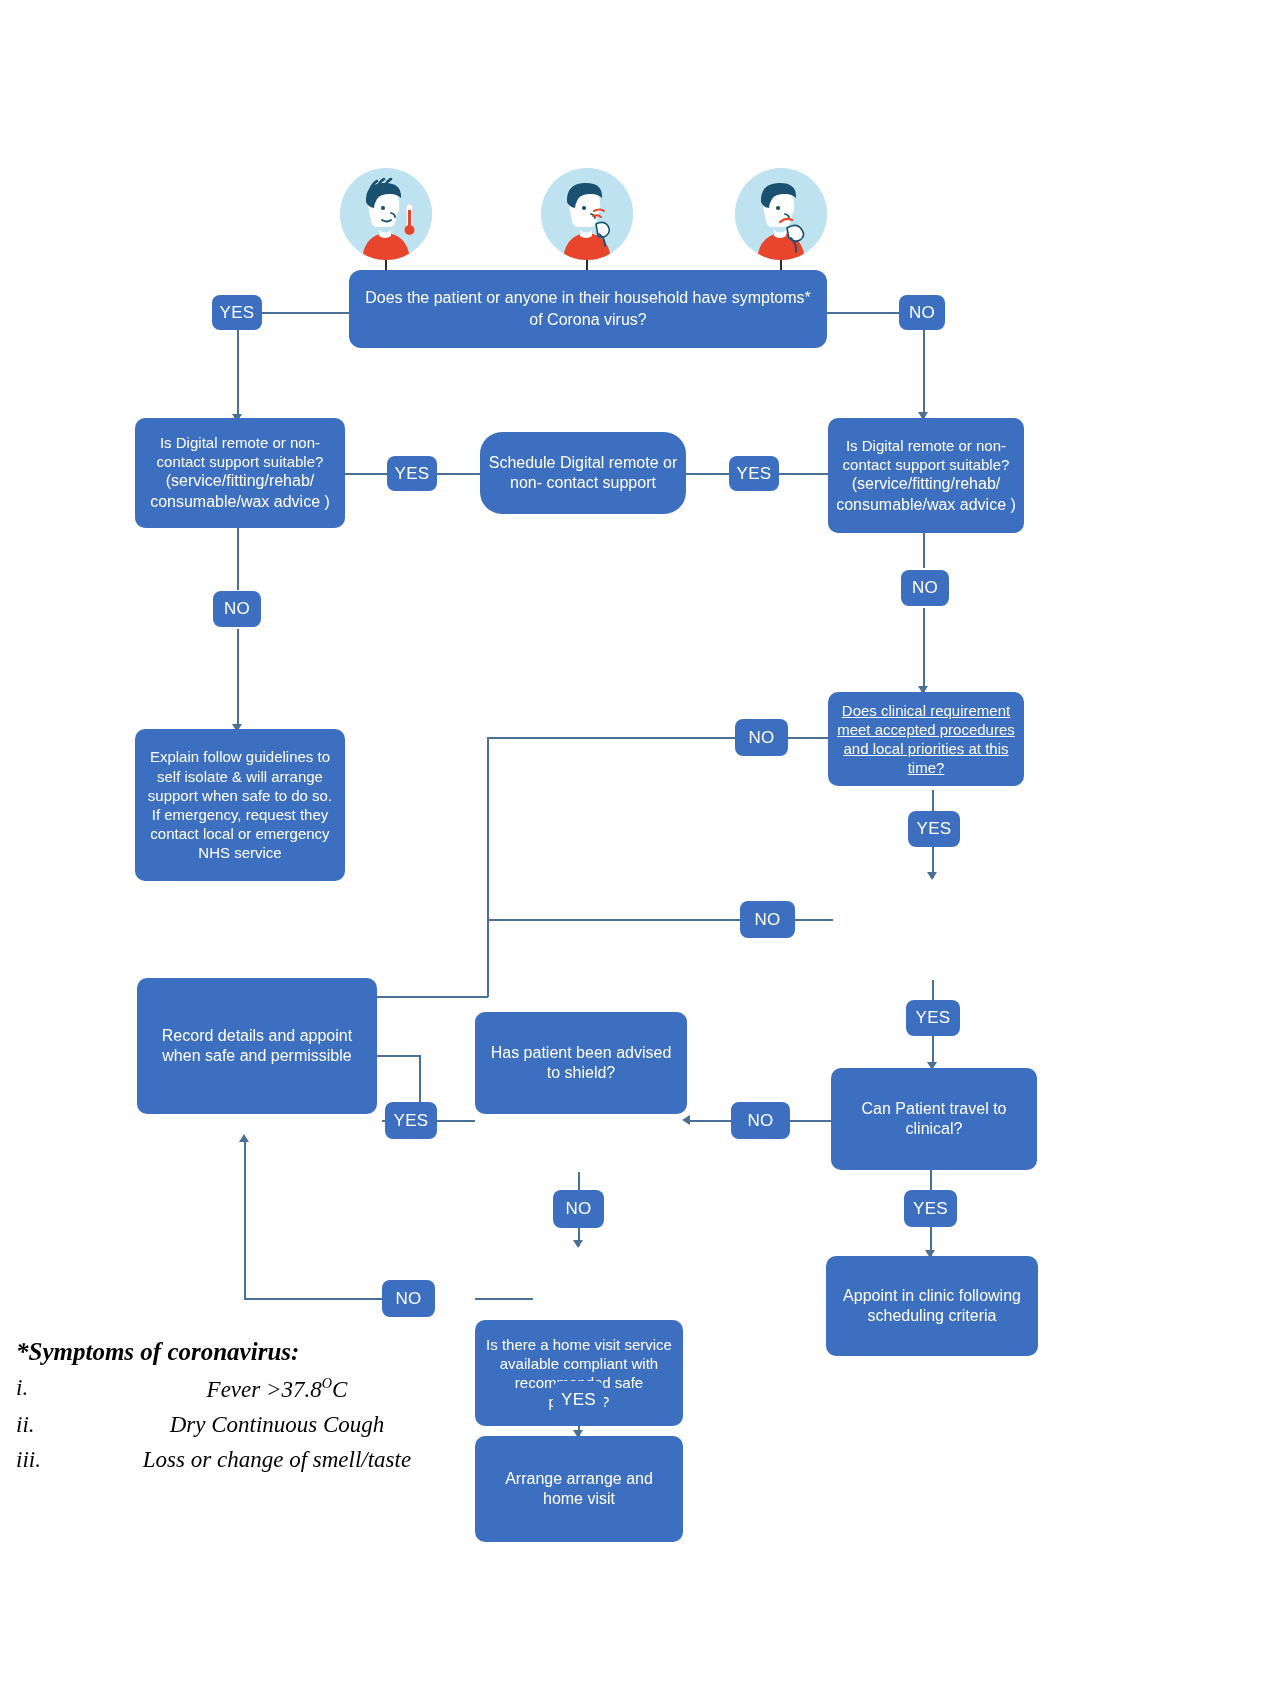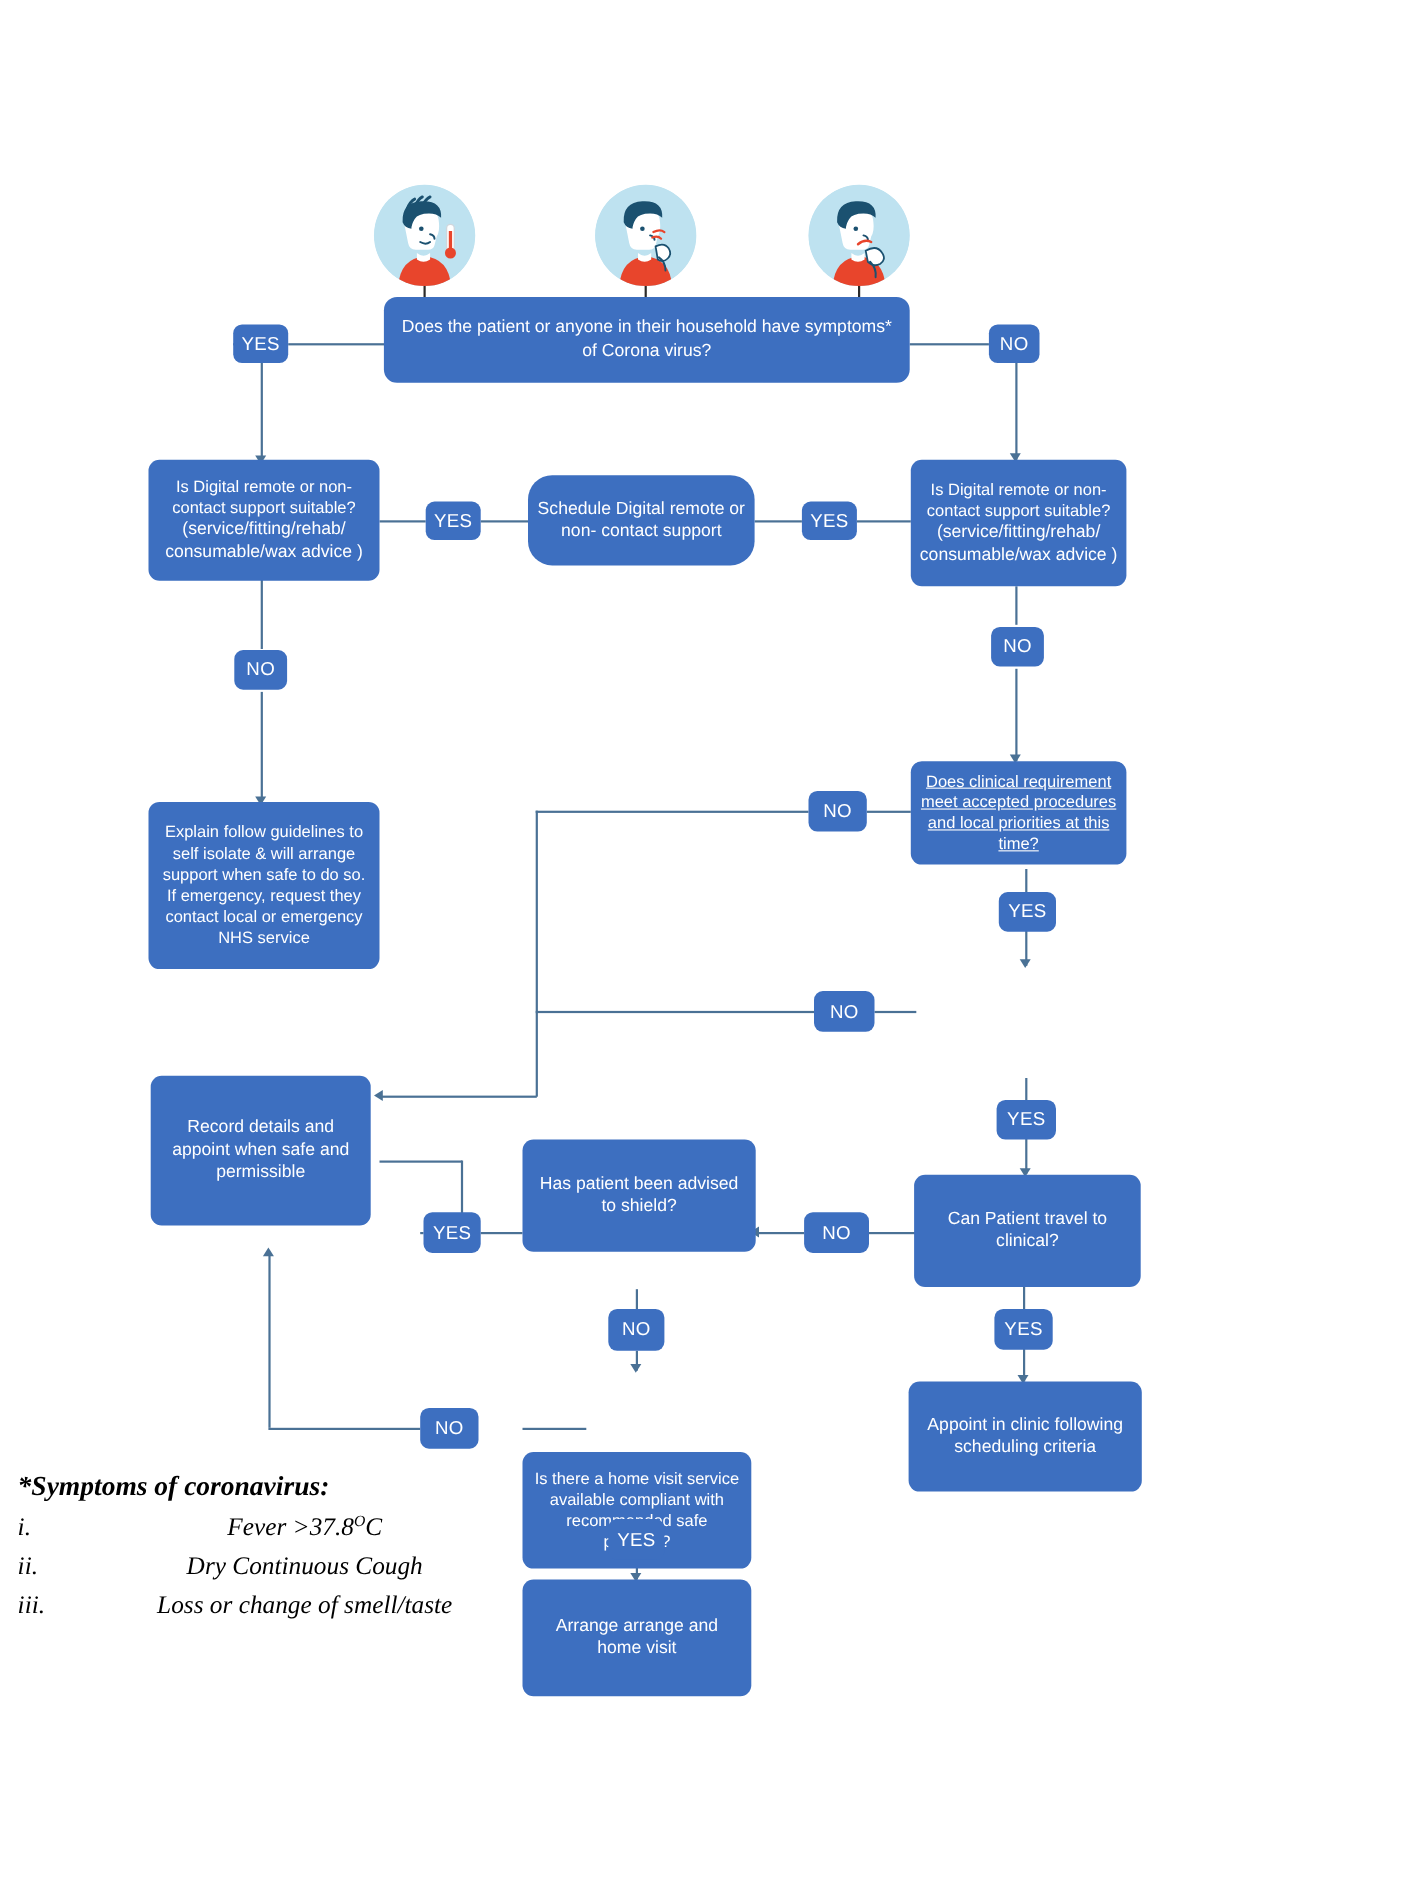--- a/index.html
+++ b/index.html
@@ -202,25 +202,25 @@
   <div class="node" style="left:828px;top:418px;width:196px;height:115px;flex-direction:column;">
     <span>Is Digital remote or non-contact support suitable?</span>
     <span class="sub">(service/fitting/rehab/ consumable/wax advice )</span>
   </div>
 
   <div class="node" style="left:135px;top:729px;width:210px;height:152px;">Explain follow guidelines to self isolate &amp; will arrange support when safe to do so. If emergency, request they contact local or emergency NHS service</div>
 
   <div class="node" style="left:828px;top:692px;width:196px;height:94px;text-decoration:underline;">Does clinical requirement meet accepted procedures and local priorities at this time?</div>
 
 
-  <div class="node mid" style="left:137px;top:978px;width:200px;height:136px;">Record details and appoint when safe and permissible</div>
+  <div class="node mid" style="left:137px;top:978px;width:240px;height:136px;">Record details and appoint when safe and permissible</div>
 
   <div class="node mid" style="left:831px;top:1068px;width:206px;height:102px;">Can Patient travel to clinical?</div>
 
-  <div class="node mid" style="left:475px;top:1036px;width:212px;height:102px;">Has patient been advised to shield?</div>
+  <div class="node mid" style="left:475px;top:1012px;width:212px;height:102px;">Has patient been advised to shield?</div>
 
   <div class="node" style="left:475px;top:1320px;width:208px;height:106px;">Is there a home visit service available compliant with recommended safe practice?</div>
 
   <div class="node mid" style="left:826px;top:1256px;width:212px;height:100px;">Appoint in clinic following scheduling criteria</div>
 
   <div class="node mid" style="left:475px;top:1436px;width:208px;height:106px;">Arrange arrange and home visit</div>
 
   <div class="pill" style="left:212px;top:295px;width:50px;height:35px;">YES</div>
   <div class="pill" style="left:899px;top:295px;width:46px;height:35px;">NO</div>
 

